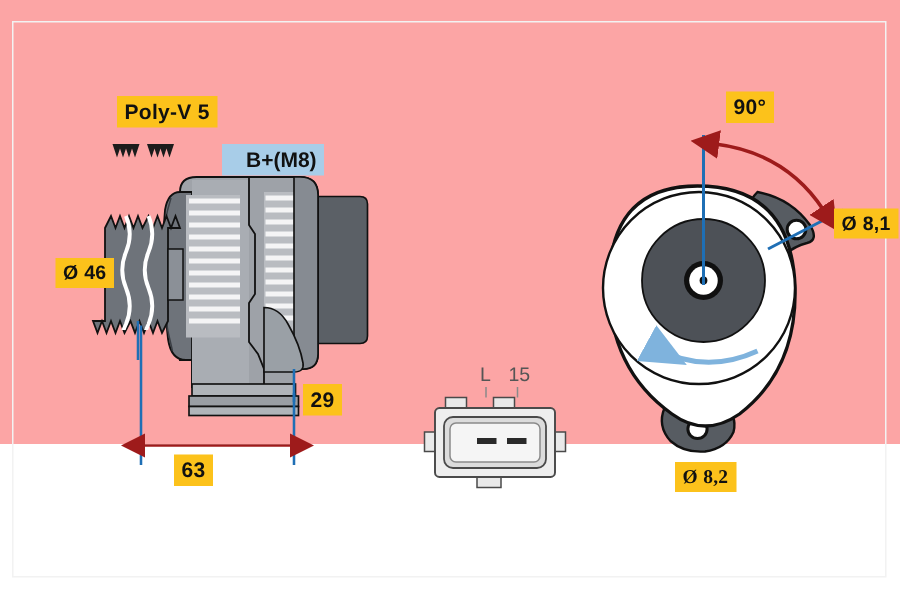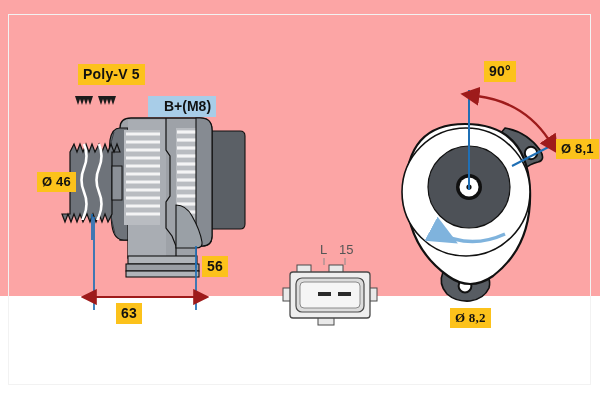--- a/index.html
+++ b/index.html
@@ -322,21 +322,21 @@
   </svg>
 
   <div class="lbl" style="left:78px; top:64px; font-size:14px;">Poly-V 5</div>
 
   <div class="lbl-blue" style="left:148px; top:96px; font-size:14px;">B+(M8)</div>
 
   <div class="lbl" style="left:37px; top:172px; font-size:13px;">Ø 46</div>
 
   <div class="lbl" style="left:116px; top:303px; font-size:14px;">63</div>
 
-  <div class="lbl" style="left:202px; top:256px; font-size:14px;">56</div>
+  <div class="lbl" style="left:202px; top:256px; font-size:14px;">29</div>
 
   <div class="lbl" style="left:484px; top:61px; font-size:14px;">90°</div>
 
   <div class="lbl" style="left:556px; top:139px; font-size:13px;">Ø 8,1</div>
 
   <div class="lbl" style="left:450px; top:308px; font-size:13px;font-family:Liberation Serif, serif;">Ø 8,2</div>
 
   <div class="conn-txt" style="left:320px; top:243px;">L</div>
 
   <div class="conn-txt" style="left:339px; top:243px;">15</div>

